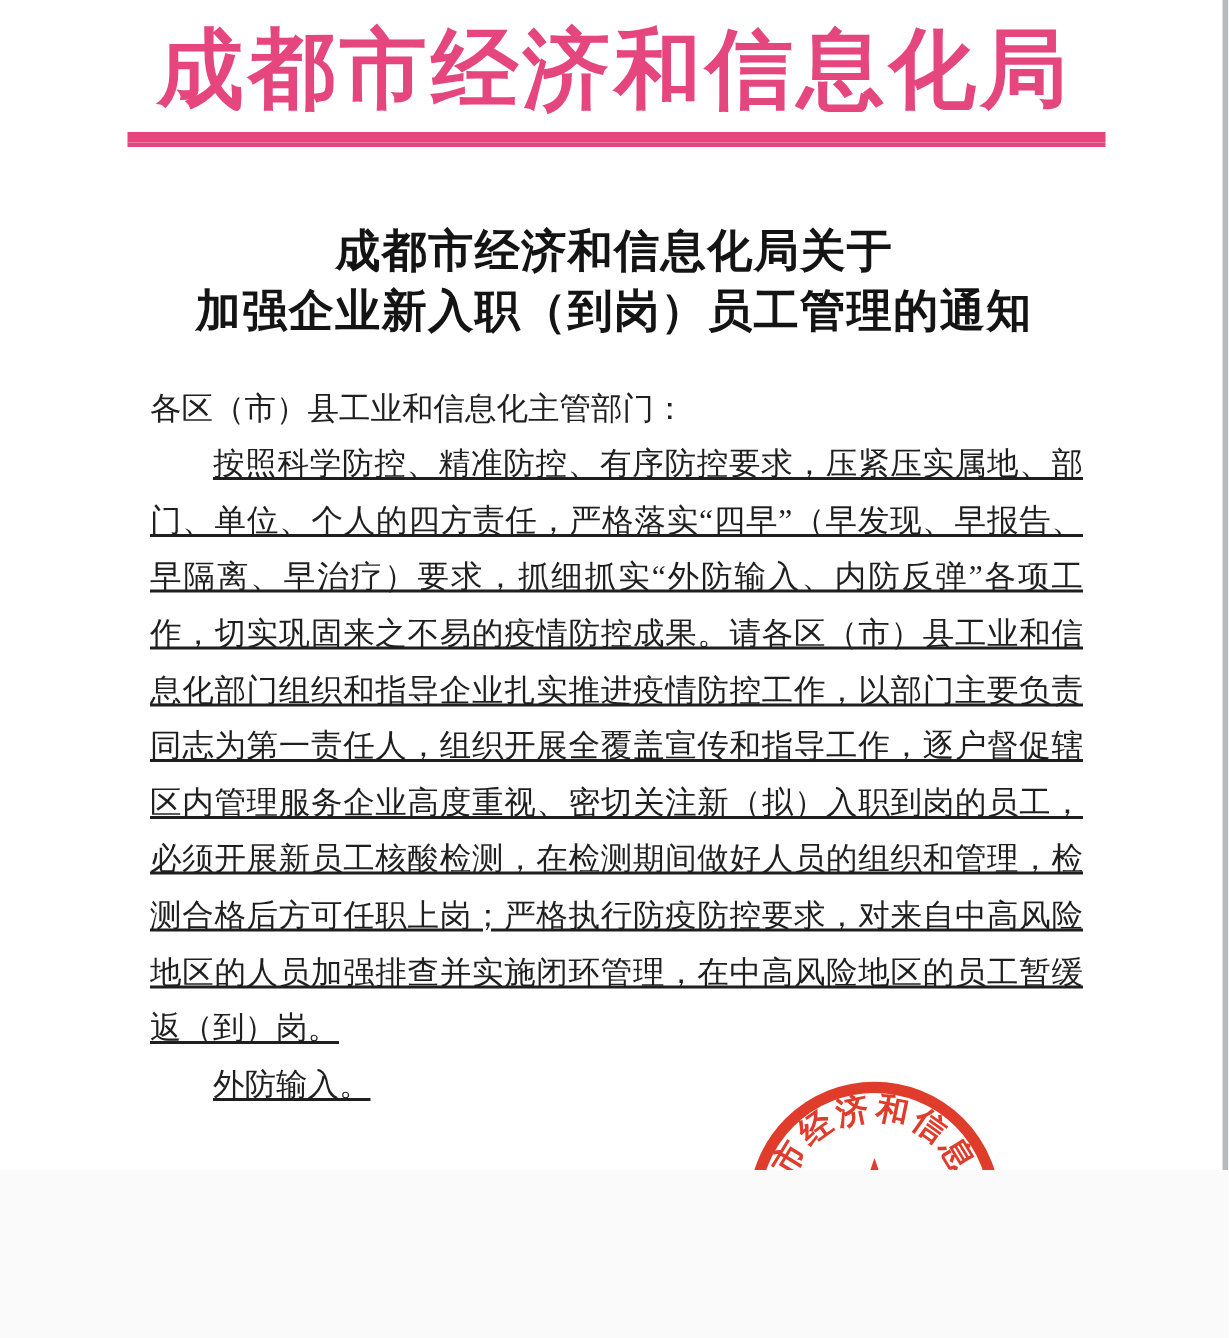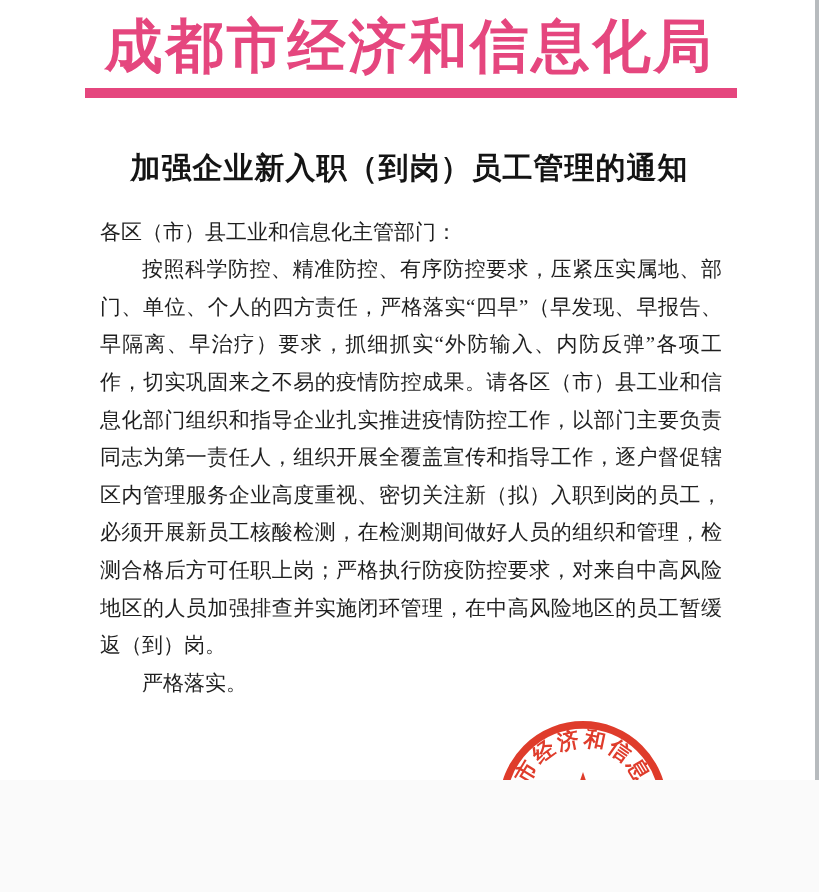--- a/index.html
+++ b/index.html
@@ -50,21 +50,21 @@
     letter-spacing: 1px;
   }
   .body-text {
     margin: 26px 97px 0 100px;
     color: var(--ink);
     font-size: 21px;
     line-height: 37.6px;
     text-align: justify;
   }
   .body-text p { margin: 0; }
-  .body-text p.indent { text-indent: 2em; }
+  .body-text p.indent { text-indent: 2em; text-decoration: underline; }
   .sig-org {
     position: absolute;
     top: 798px; right: 117px;
     color: var(--ink);
     font-size: 23px;
     letter-spacing: 2px;
     white-space: nowrap;
   }
   .sig-date {
     position: absolute;
@@ -98,27 +98,28 @@
 </head>
 <body>
 
 <div class="page">
 
   <div class="letterhead">成都市经济和信息化局</div>
 
   <div class="letterhead-divider"></div>
 
   <div class="notice-title">
+    <div>成都市经济和信息化局关于</div>
     <div>加强企业新入职（到岗）员工管理的通知</div>
   </div>
 
   <div class="body-text">
     <p>各区（市）县工业和信息化主管部门：</p>
     <p class="indent">按照科学防控、精准防控、有序防控要求，压紧压实属地、部门、单位、个人的四方责任，严格落实“四早”（早发现、早报告、早隔离、早治疗）要求，抓细抓实“外防输入、内防反弹”各项工作，切实巩固来之不易的疫情防控成果。请各区（市）县工业和信息化部门组织和指导企业扎实推进疫情防控工作，以部门主要负责同志为第一责任人，组织开展全覆盖宣传和指导工作，逐户督促辖区内管理服务企业高度重视、密切关注新（拟）入职到岗的员工，必须开展新员工核酸检测，在检测期间做好人员的组织和管理，检测合格后方可任职上岗；严格执行防疫防控要求，对来自中高风险地区的人员加强排查并实施闭环管理，在中高风险地区的员工暂缓返（到）岗。</p>
-    <p class="indent">严格落实。</p>
+    <p class="indent">外防输入。</p>
   </div>
 
   <div class="sig-org">成都市经济和信息化局</div>
 
   <div class="sig-date">2021年8月9日</div>
 
   <svg class="seal" viewBox="0 0 200 200" aria-hidden="true">
     <defs>
       <path id="sealArcTop" d="M 42.8 133 A 66 66 0 1 1 157.2 133" fill="none"></path>
       <path id="sealArcBottom" d="M 60 169.3 A 80 80 0 0 0 140 169.3" fill="none"></path>

